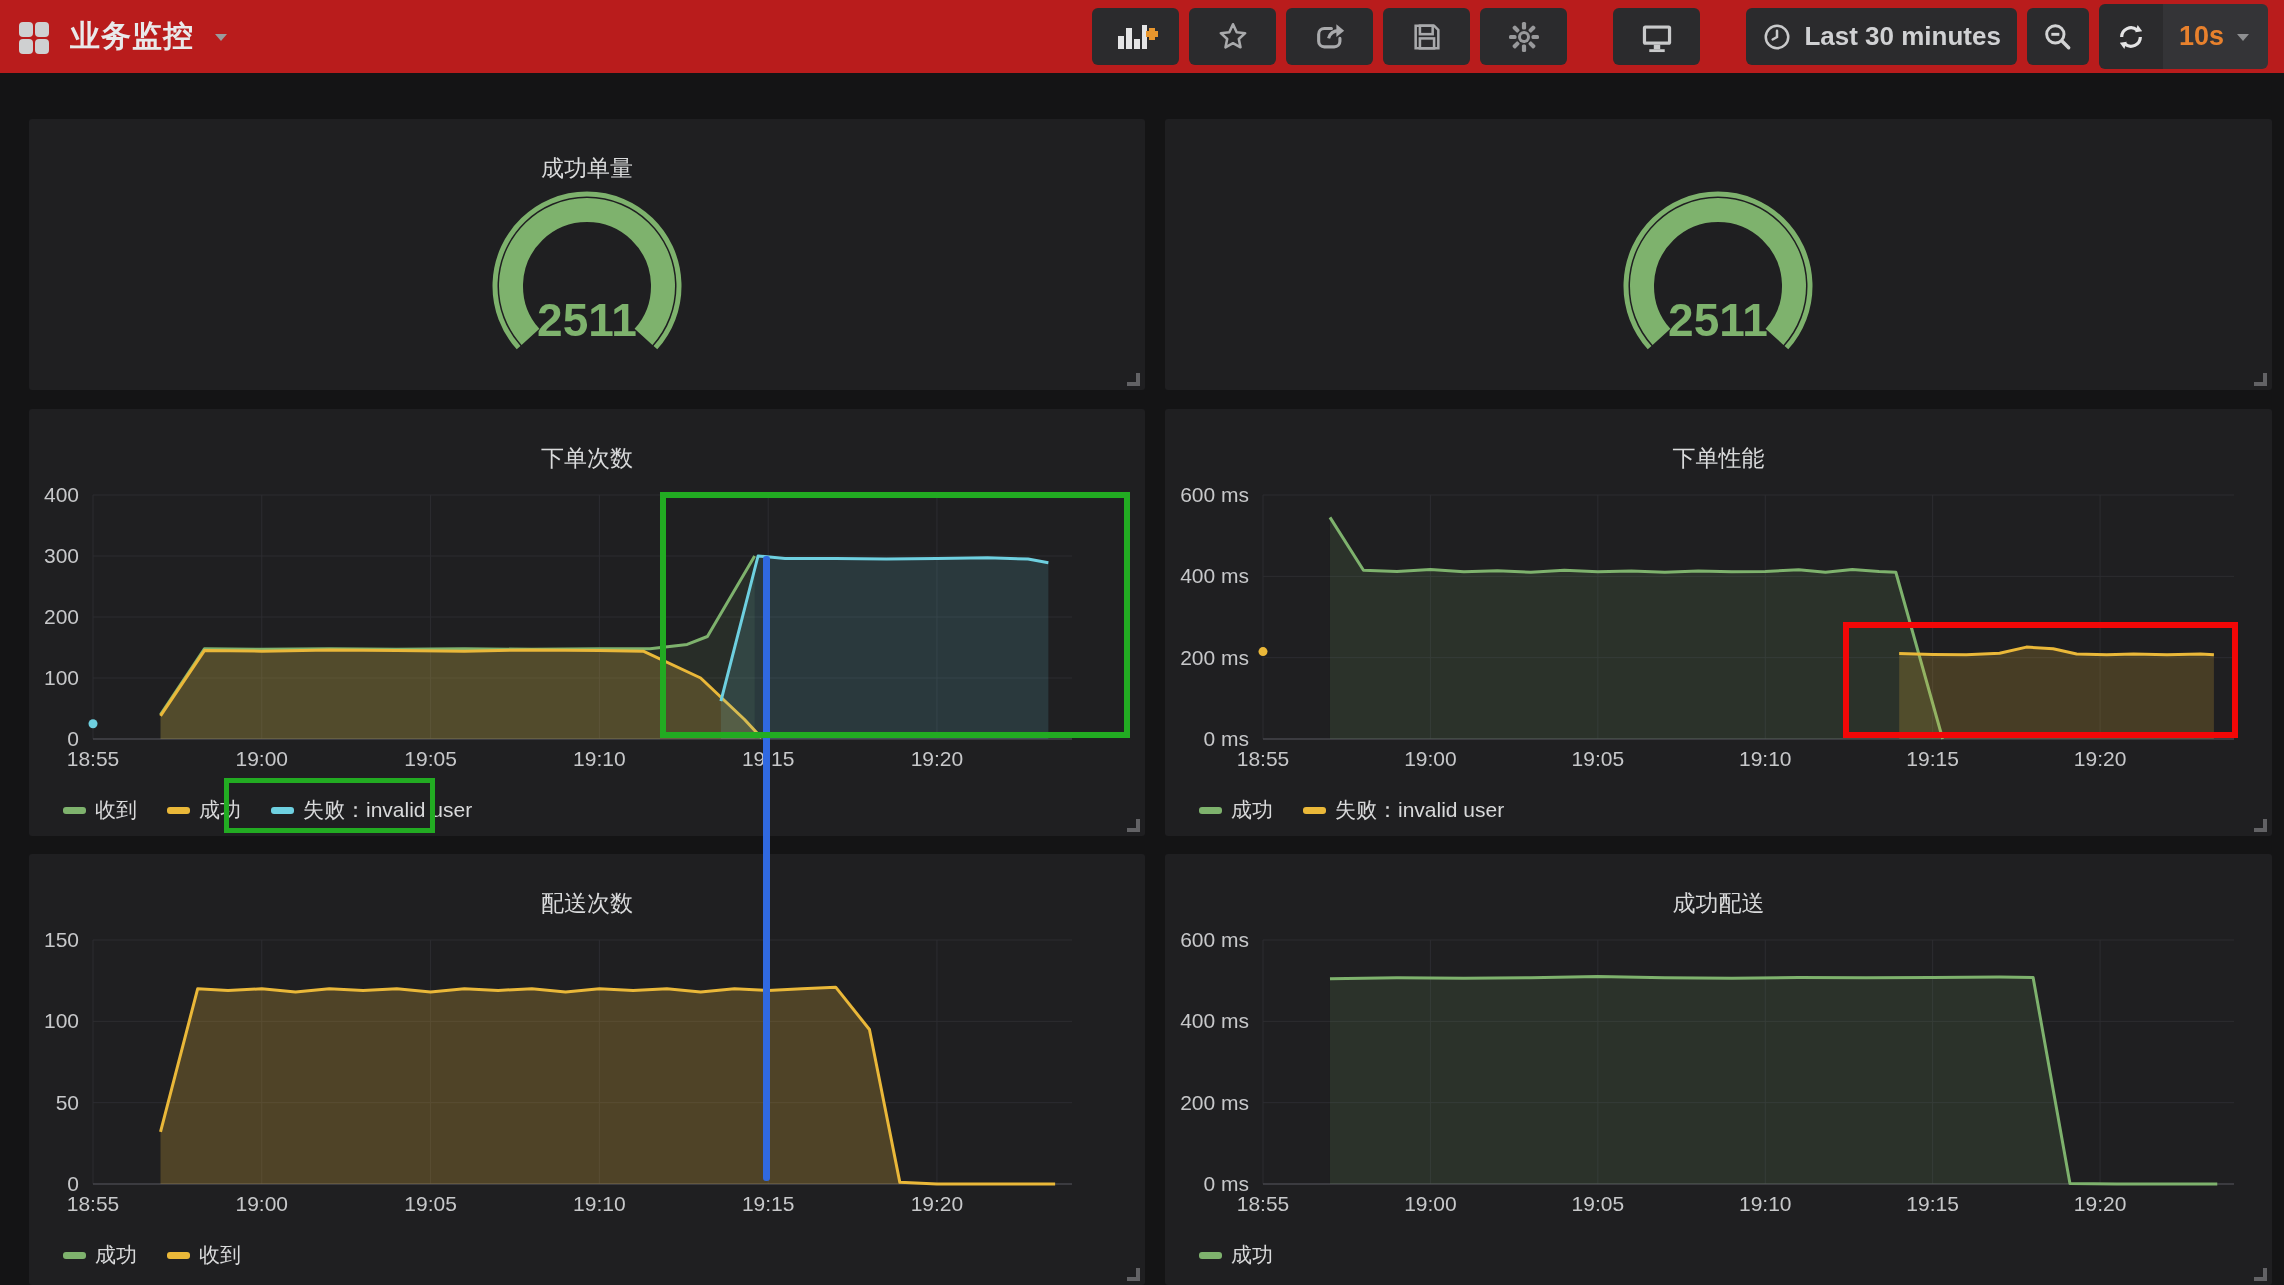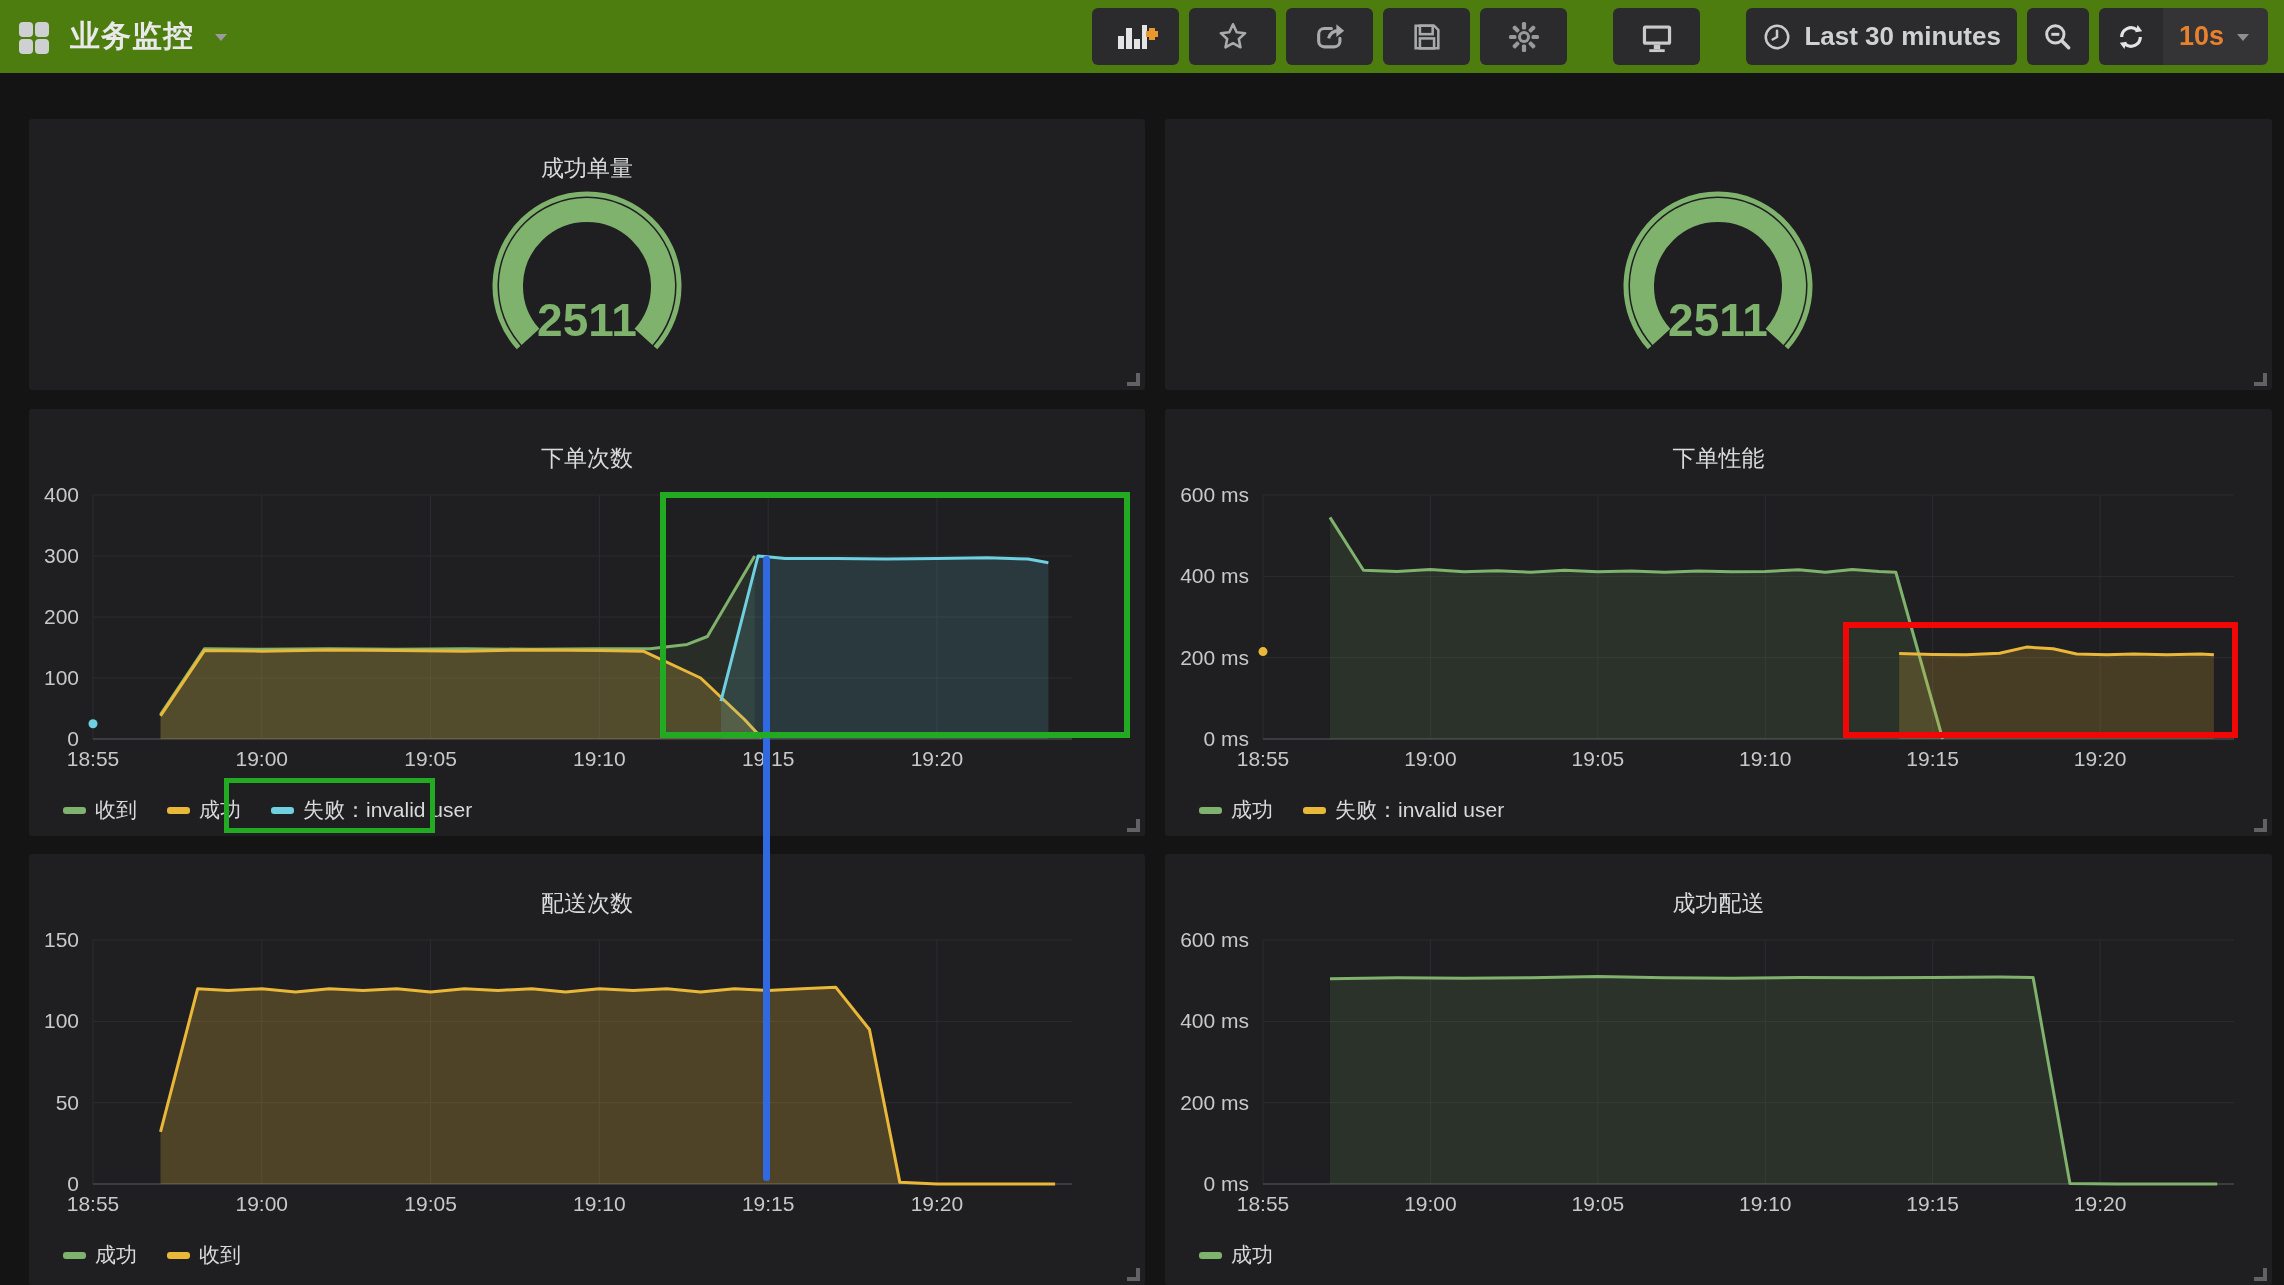--- a/index.html
+++ b/index.html
@@ -1,30 +1,30 @@
 <!DOCTYPE html>
 <html><head>
 <meta charset="utf-8">
 <style>
   * { margin:0; padding:0; box-sizing:border-box; }
   html,body { width:2284px; height:1285px; overflow:hidden; background:#141415;
     font-family:"Liberation Sans","DejaVu Sans",sans-serif; }
 
   
   .navbar { position:absolute; left:0; top:0; width:2284px; height:73px;
-    background:#4d7c0f; display:flex; align-items:center; padding:0 16px; }
+    background:#b91c1c; display:flex; align-items:center; padding:0 16px; }
   .nav-left { display:flex; align-items:center; gap:18px; }
   .nav-title { color:#e9e9ea; font-size:30px; font-weight:600; letter-spacing:1px; }
   .nav-right { margin-left:auto; display:flex; align-items:center; gap:10px; }
   .tb-btn { height:57px; min-width:60px; background:#2b2b2d; border-radius:6px;
     display:flex; align-items:center; justify-content:center; padding:12px 16px; cursor:pointer; }
   .tb-btn.sq { width:87px; padding:0; }
   .tb-spacer { width:26px; }
   .tb-text { color:#d0d1d3; font-size:26px; font-weight:600; }
-  .refresh-group { display:flex; height:57px; border-radius:6px; overflow:hidden; }
+  .refresh-group { display:flex; height:65px; border-radius:6px; overflow:hidden; }
   .refresh-seg { width:64px; background:#2b2b2d; display:flex; align-items:center; justify-content:center; cursor:pointer; }
   .interval-seg { background:#343437; display:flex; align-items:center; gap:10px; padding:0 16px; cursor:pointer; }
   .interval-text { color:#e8812d; font-size:27px; font-weight:700; }
 
   
   .panel { position:absolute; background:#1f1f21; border-radius:3px; }
   #p1 { left:29px;  top:119px; width:1116px; height:271px; }
   #p2 { left:1165px; top:119px; width:1107px; height:271px; }
   #p3 { left:29px;  top:409px; width:1116px; height:427px; }
   #p4 { left:1165px; top:409px; width:1107px; height:427px; }

